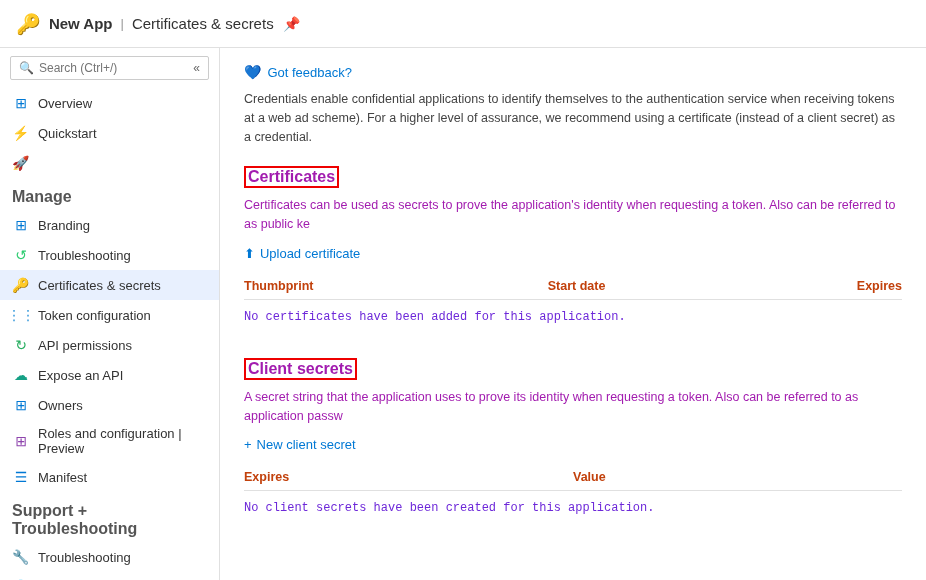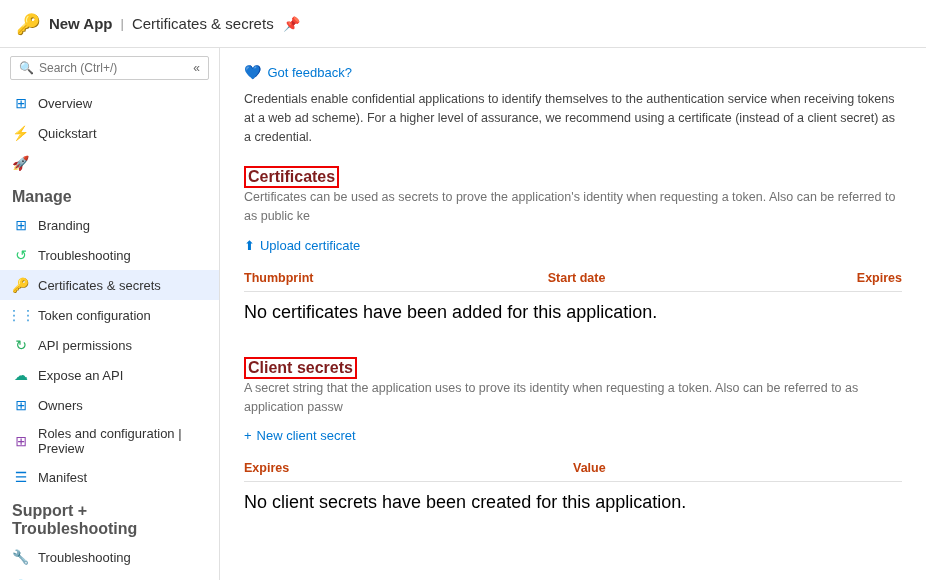--- a/index.html
+++ b/index.html
@@ -133,29 +133,30 @@
     .intro-text {
       font-size: 12.5px;
       color: #444;
       margin-bottom: 20px;
       line-height: 1.5;
     }
 
     .section-heading {
       font-size: 16px;
       font-weight: 600;
-      color: #7f1d1d;
+      color: #a21caf;
       border: 2px solid #e00;
       display: inline-block;
       padding: 0 2px;
+      margin-bottom: 8px;
     }
 
     .section-desc {
       font-size: 12.5px;
-      color: #737373;
+      color: #a21caf;
       margin-bottom: 12px;
       line-height: 1.5;
     }
 
     .action-link {
       display: flex;
       align-items: center;
       gap: 5px;
       color: #0078d4;
       font-size: 13px;
@@ -178,22 +179,23 @@
     .col-thumbprint { flex: 3; }
     .col-startdate { flex: 2; }
     .col-expires { flex: 1.5; text-align: right; }
 
     .col-description { flex: 3; }
     .col-expires2 { flex: 2; }
     .col-value { flex: 2; }
 
     .empty-row {
       padding: 10px 0;
-      font-size: 18px;
-      color: #000000;
+      font-size: 12px;
+      color: #6d28d9;
+      font-family: Liberation Mono, monospace;
     }
 
     .section-block {
       margin-bottom: 24px;
     }
 
     
     .icon-overview { color: #0078d4; }
     .icon-quickstart { color: #0078d4; }
     .icon-integration { color: #e74c3c; }

